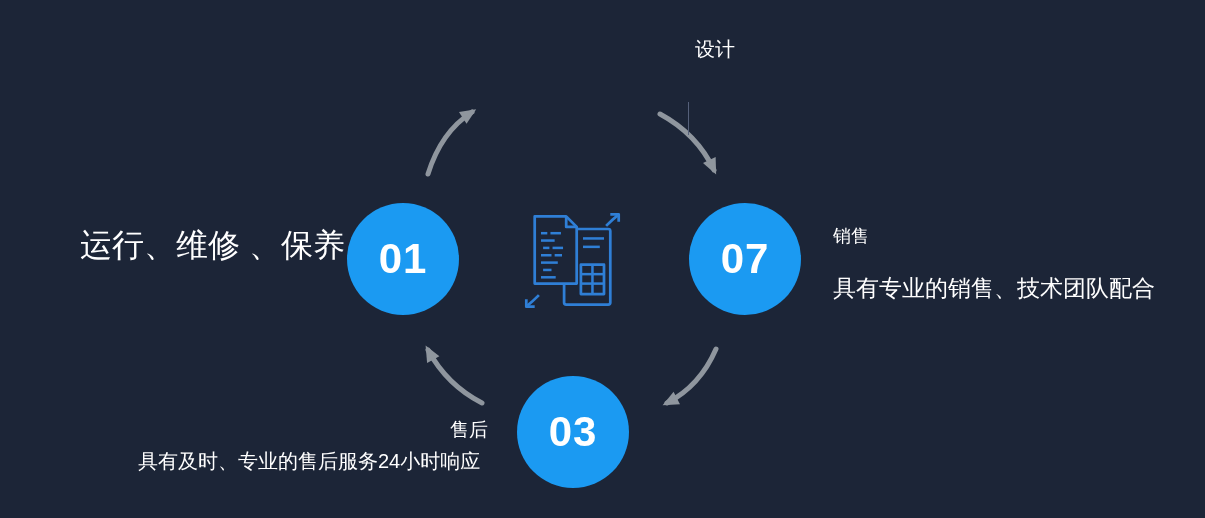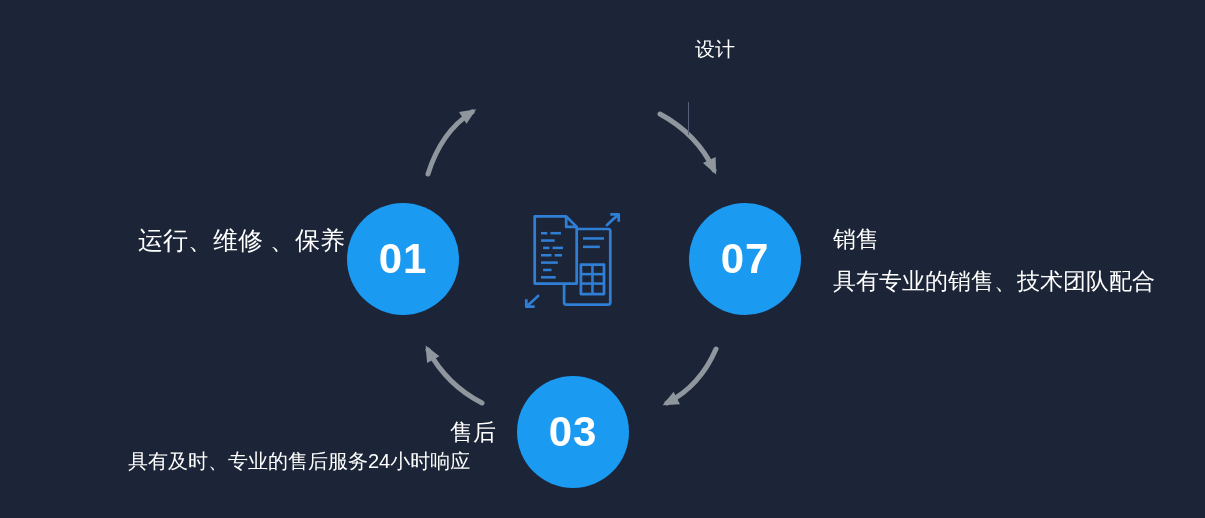--- a/index.html
+++ b/index.html
@@ -36,30 +36,30 @@
   .label .desc{margin:0;}
 
   
   .l01{left:695px;top:36px;text-align:left;}
   .l01 .title{font-size:20px;margin-bottom:12px;}
   .l01 .desc{font-size:19px;}
   .tick01{position:absolute;left:688px;top:102px;width:1px;height:33px;background:#55607a;}
 
   
   .l02{left:833px;top:224px;text-align:left;}
-  .l02 .title{font-size:23px;margin-bottom:11px;}
+  .l02 .title{font-size:18px;margin-bottom:25px;}
   .l02 .desc{font-size:23px;}
 
   
-  .l03-title{position:absolute;left:450px;top:417px;font-size:23px;color:var(--text,#fff);white-space:nowrap;}
-  .l03-desc{position:absolute;left:128px;top:448px;font-size:20px;color:var(--text,#fff);white-space:nowrap;}
+  .l03-title{position:absolute;left:450px;top:417px;font-size:19px;color:var(--text,#fff);white-space:nowrap;}
+  .l03-desc{position:absolute;left:138px;top:448px;font-size:20px;color:var(--text,#fff);white-space:nowrap;}
 
   
   .l04{left:0px;top:224px;width:345px;text-align:right;}
-  .l04 .title{font-size:25px;margin-bottom:11px;}
+  .l04 .title{font-size:32px;margin-bottom:11px;}
   .l04 .desc{font-size:25px;}
 
   .center-icon{position:absolute;left:520px;top:208px;width:105px;height:105px;}
   .icon-stroke{fill:none;stroke:var(--icon,#2f7fd6);stroke-width:2.6;stroke-linejoin:round;}
   .icon-line{stroke:var(--icon,#2f7fd6);stroke-width:2.4;stroke-linecap:butt;}
   .icon-fillbg{fill:var(--bg,#1c2537);stroke:var(--icon,#2f7fd6);stroke-width:2.6;stroke-linejoin:round;}
 </style>
 </head>
 <body>
 

